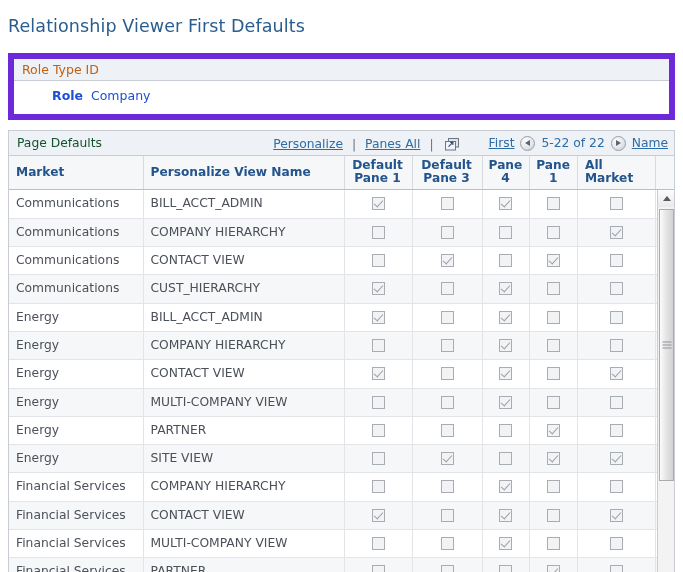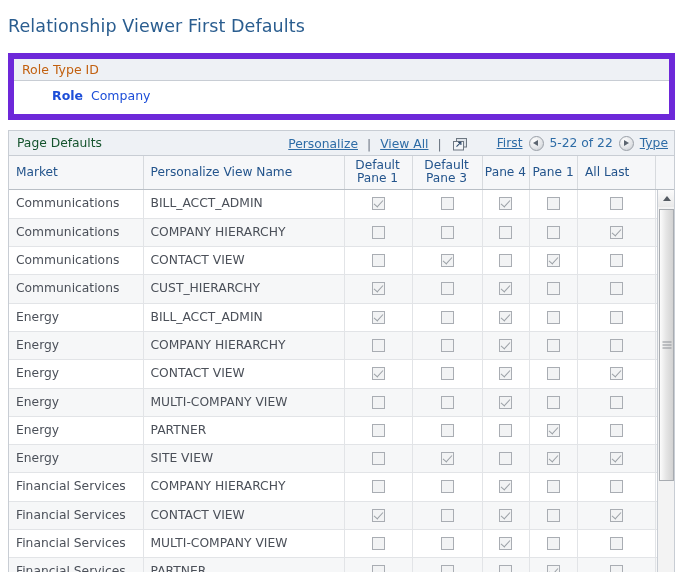--- a/index.html
+++ b/index.html
@@ -132,21 +132,21 @@
   
   table.grid {
     border-collapse: collapse;
     width: 100%;
     table-layout: fixed;
   }
   table.grid th {
     background: #f6f7f9;
     color: #23548c;
     font-size: 12.2px;
-    font-weight: normal;
+    font-weight: bold;
     text-align: left;
     vertical-align: middle;
     padding: 3px 6px 4px 7px;
     border-right: 1px solid #d7dade;
     border-bottom: 1px solid #b9bfc6;
     height: 32px;
     line-height: 13px;
   }
   table.grid th.ctr { text-align: center; padding-left: 2px; padding-right: 3px; }
   table.grid th.sb { border-right: none; }
@@ -256,41 +256,41 @@
     </div>
   </div>
 
   <div class="grid-wrap">
 
     <div class="grid-toolbar">
       <span class="grid-caption">Page Defaults</span>
       <span class="toolbar-right">
         <span class="tb-link">Personalize</span>
         <span class="tb-sep">|</span>
-        <span class="tb-link">View All</span>
+        <span class="tb-link">Panes All</span>
         <span class="tb-sep">|</span>
         <span class="expand-icon">
           <svg width="14" height="13" viewBox="0 0 14 13">
             <rect x="3.5" y="0.5" width="10" height="8.5" fill="#dfe4ea" stroke="#6d7782"></rect>
             <rect x="0.5" y="3.5" width="10" height="8.5" fill="#f2f4f7" stroke="#6d7782"></rect>
             <path d="M3.5 8.6 L7.6 4.6" stroke="#2e4a6b" stroke-width="1.1" fill="none"></path>
             <path d="M5.2 4.4 L7.9 4.4 L7.9 7.0" stroke="#2e4a6b" stroke-width="1.1" fill="none"></path>
           </svg>
         </span>
 
         <span class="nav-block">
           <span class="nav-word">First</span>
           <span class="circ-btn">
               <span class="tri-l"></span>
             </span>
           <span class="nav-count">5-22 of 22</span>
           <span class="circ-btn">
               <span class="tri-r"></span>
             </span>
-          <span class="nav-word">Type</span>
+          <span class="nav-word">Name</span>
         </span>
       </span>
     </div>
 
     <table class="grid">
       <colgroup>
         <col style="width:132px">
           <col style="width:198px">
           <col style="width:67px">
         <col style="width:69px">
@@ -300,21 +300,21 @@
           <col style="width:18px">
       </colgroup>
       <thead>
         <tr>
           <th>Market</th>
           <th>Personalize View Name</th>
           <th class="ctr">Default Pane 1</th>
           <th class="ctr">Default Pane 3</th>
           <th class="ctr">Pane 4</th>
           <th class="ctr">Pane 1</th>
-          <th>All Last</th>
+          <th>All Market</th>
           <th class="sb"></th>
         </tr>
       </thead>
     </table>
 
     <div class="body-scroll">
       <table class="grid">
         <colgroup>
           <col style="width:132px">
             <col style="width:198px">

